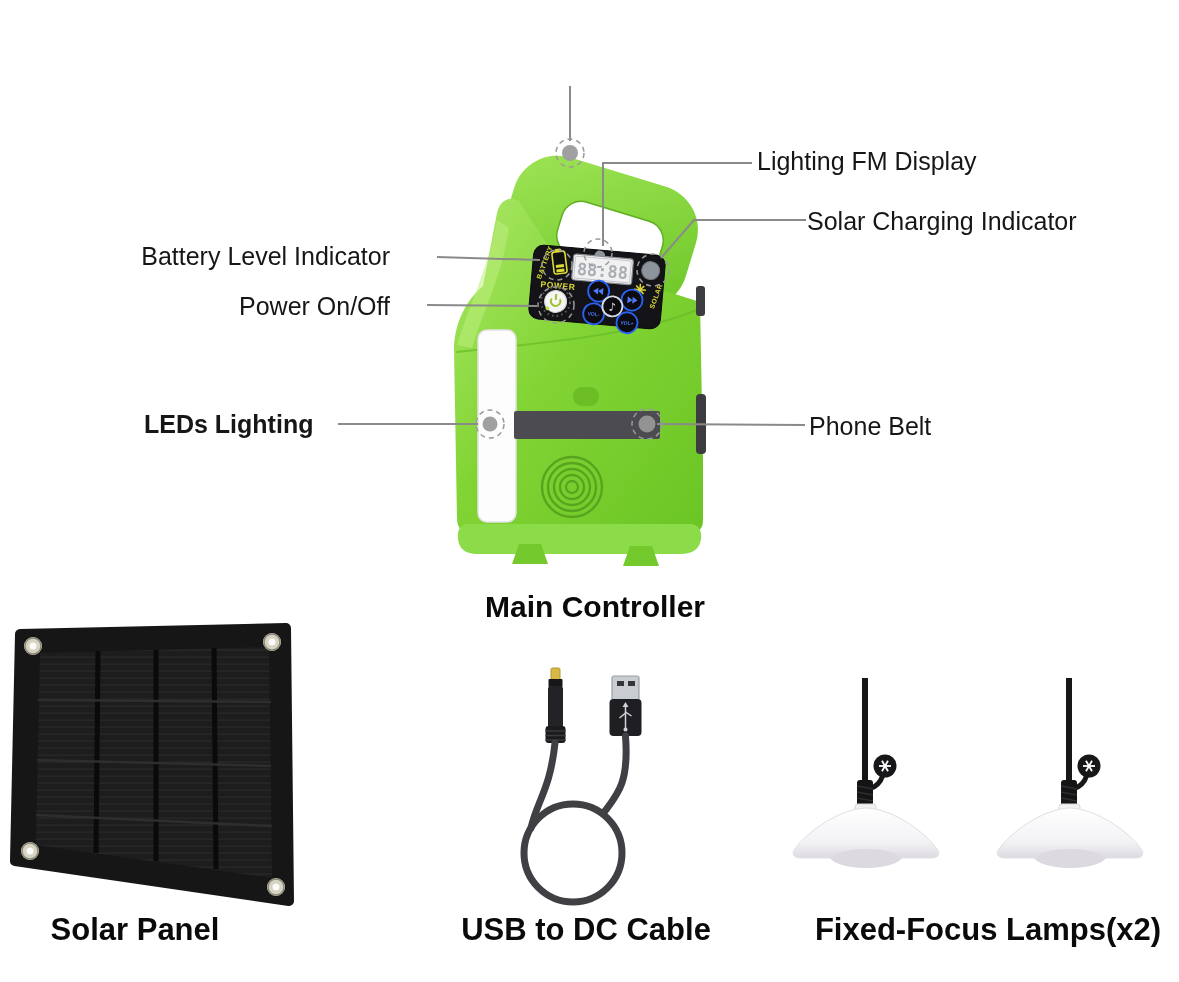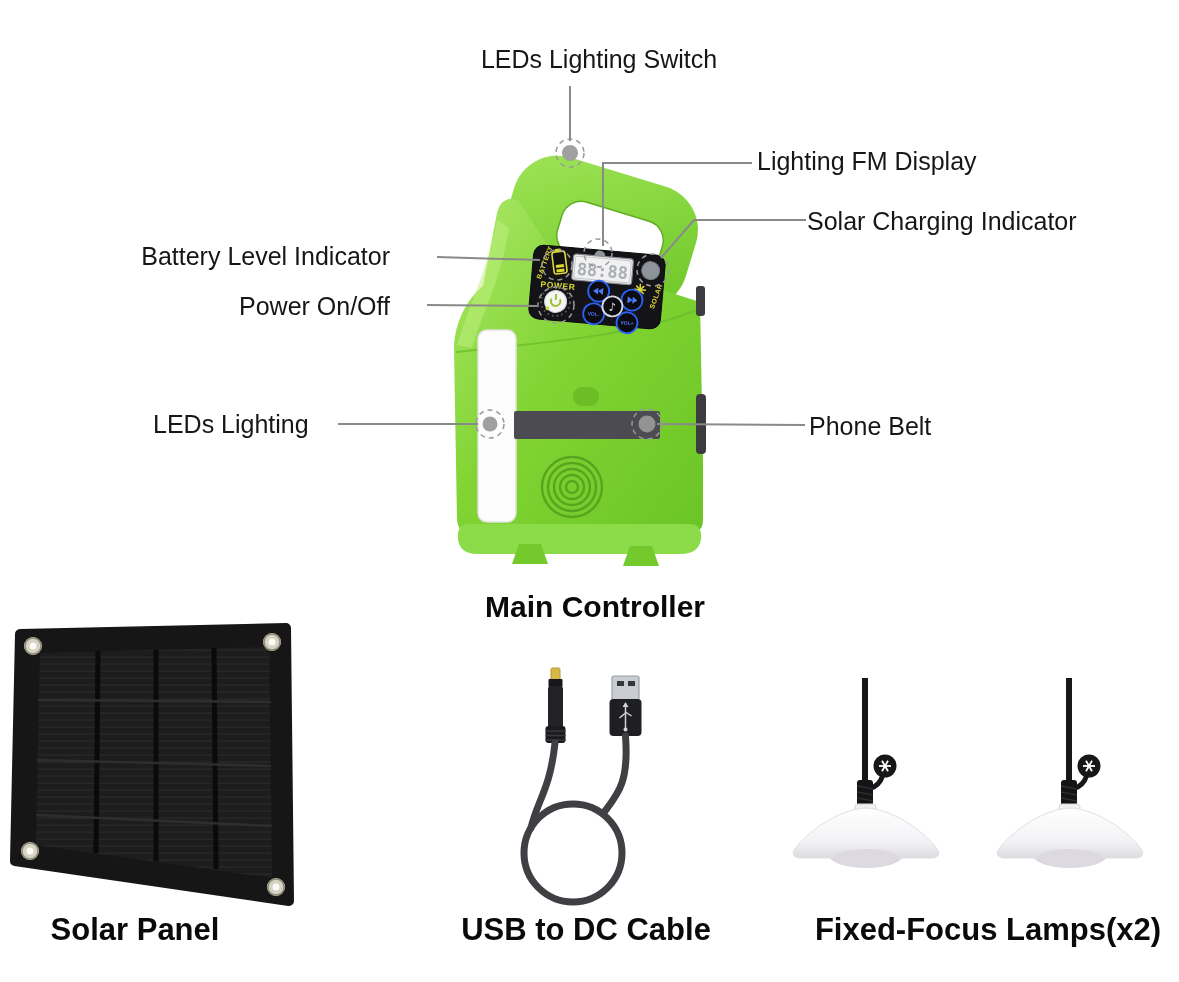--- a/index.html
+++ b/index.html
@@ -240,25 +240,24 @@
     </g>
     <rect x="855" y="804" width="21" height="9" rx="3" fill="#f2f2f2" stroke="#d8d8d8" stroke-width="1"></rect>
     <ellipse cx="866" cy="855" rx="37" ry="13" fill="#d9d6de"></ellipse>
     <path d="M866,808 C838,809 806,833 795,849 C791,854 794,858 801,858 L931,858
              C938,858 941,854 937,849 C926,833 894,809 866,808 Z" fill="url(#gShade)" stroke="#e0e0e4" stroke-width="1"></path>
     <ellipse cx="866" cy="858" rx="33" ry="9" fill="#dcd9e0"></ellipse>
   </g>
   <use href="#lampProto" x="204"></use>
 </svg>
 
-  <div class="callout t-center" style="left:449px;top:44px;width:300px;">LEDs Lighting Switch</div>
   <div class="callout" style="left:757px;top:146px;">Lighting FM Display</div>
   <div class="callout" style="left:807px;top:206px;">Solar Charging Indicator</div>
   <div class="callout t-right" style="left:77px;top:241px;width:313px;">Battery Level Indicator</div>
   <div class="callout t-right" style="left:77px;top:291px;width:313px;">Power On/Off</div>
-  <div class="callout" style="left:153px;top:409px;">LEDs Lighting</div>
+  <div class="callout" style="left:144px;top:409px;font-weight:bold;">LEDs Lighting</div>
   <div class="callout" style="left:809px;top:411px;">Phone Belt</div>
 
   <div class="caption" style="left:440px;top:589px;width:310px;font-size:30px;">Main Controller</div>
   <div class="caption" style="left:436px;top:911px;width:300px;">USB to DC Cable</div>
   <div class="caption" style="left:10px;top:911px;width:250px;">Solar Panel</div>
   <div class="caption" style="left:798px;top:911px;width:380px;">Fixed-Focus Lamps(x2)</div>
 </div>
 
 </body></html>

